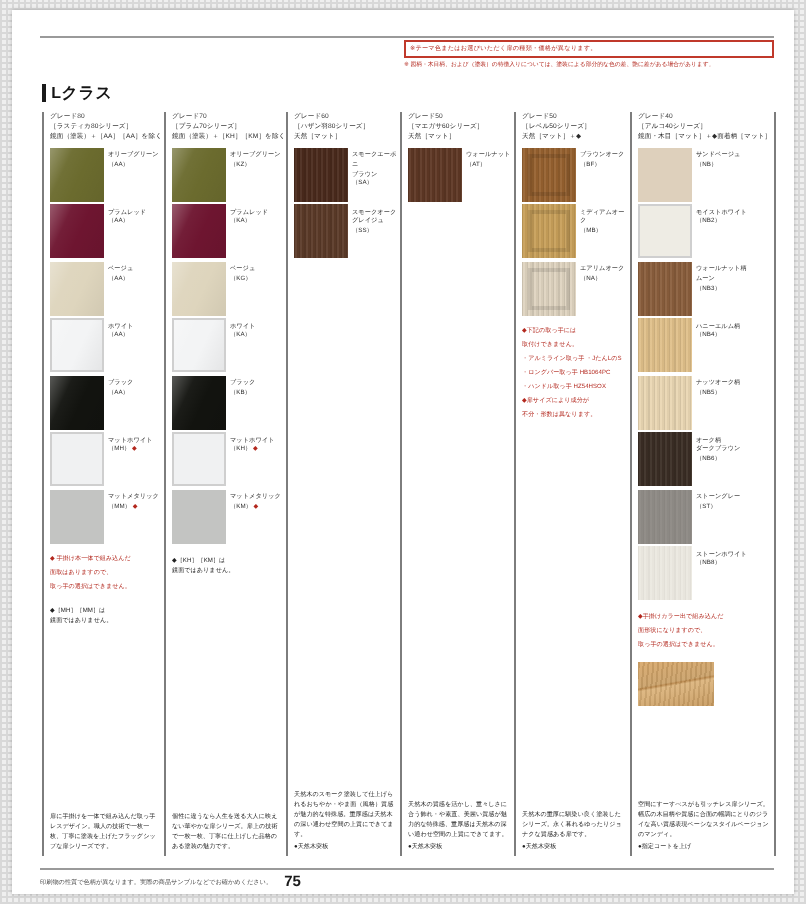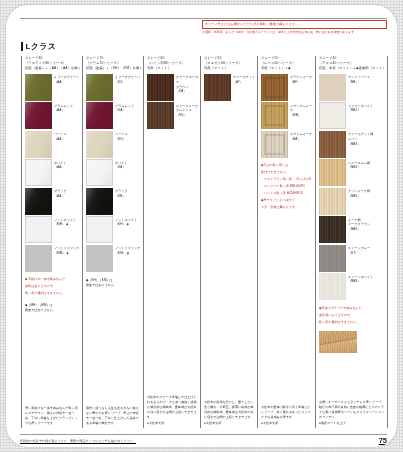--- a/index.html
+++ b/index.html
@@ -17,21 +17,20 @@
       repeating-linear-gradient(0deg, #d8d8d8 0 1px, transparent 1px 3px),
       repeating-linear-gradient(90deg, #d8d8d8 0 1px, transparent 1px 3px),
       #efefef;
   }
   #page{
     position:absolute;left:6px;top:5px;
     width:391px;height:442px;
     background:#ffffff;
     box-shadow:0 0 2px rgba(0,0,0,.25);
     overflow:hidden;
-    border-radius:22px;
   }
   
   .topnote{
     position:absolute;left:196px;top:15px;width:185px;
     text-align:left;
   }
   .topnote .boxed{
     border:1px solid #c0392b;
     color:#b3281e;
     font-size:3.1px;
@@ -143,21 +142,21 @@
     letter-spacing:.02px;padding-bottom:2px;padding-right:2px;
   }
   .desc p{margin:0;}
   .desc .tag{display:block;margin-top:1.5px;}
   
   .rule-bot{
     position:absolute;left:14px;top:429px;width:367px;height:1px;background:#9a9a9a;
   }
   .footer{
     position:absolute;left:14px;top:432px;width:367px;
-    display:flex;align-items:flex-end;justify-content:space-between;text-decoration:underline;
+    display:flex;align-items:flex-end;justify-content:flex-start;
   }
   .footer .fnote{
     font-size:3.1px;color:#4a4a4a;line-height:1.5;margin-right:6px;margin-bottom:1px;
     white-space:nowrap;
   }
   .footer .pageno{
     font-size:7.5px;font-weight:bold;color:#1a1a1a;line-height:1;
   }
 </style>
 </head>

